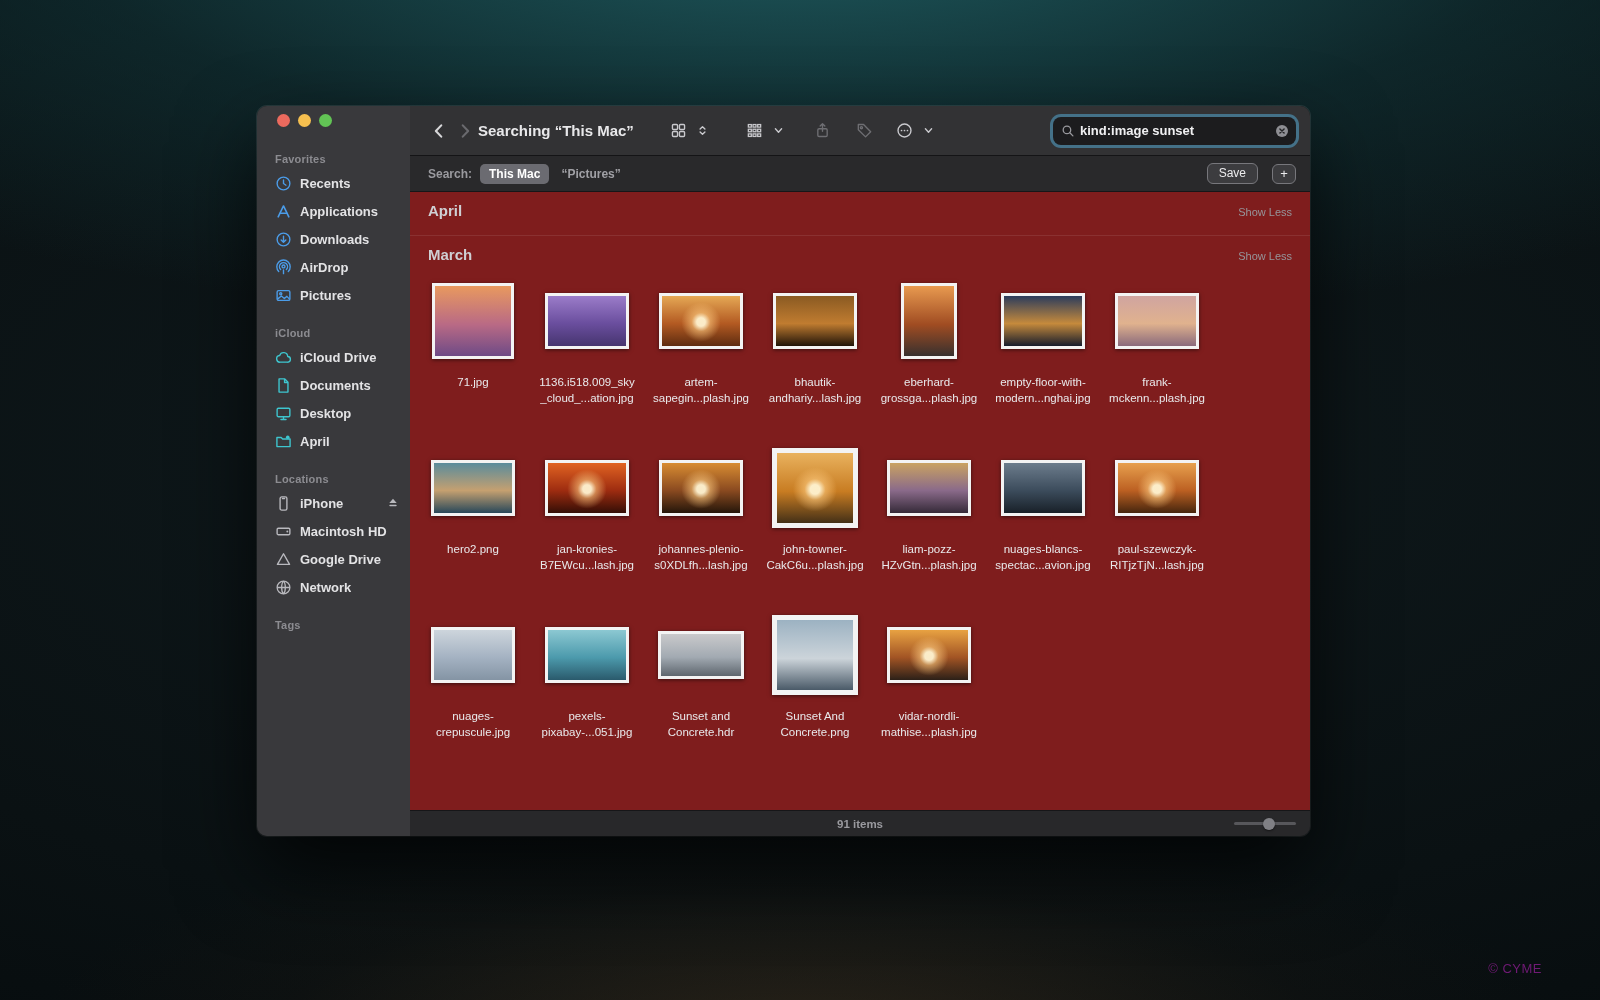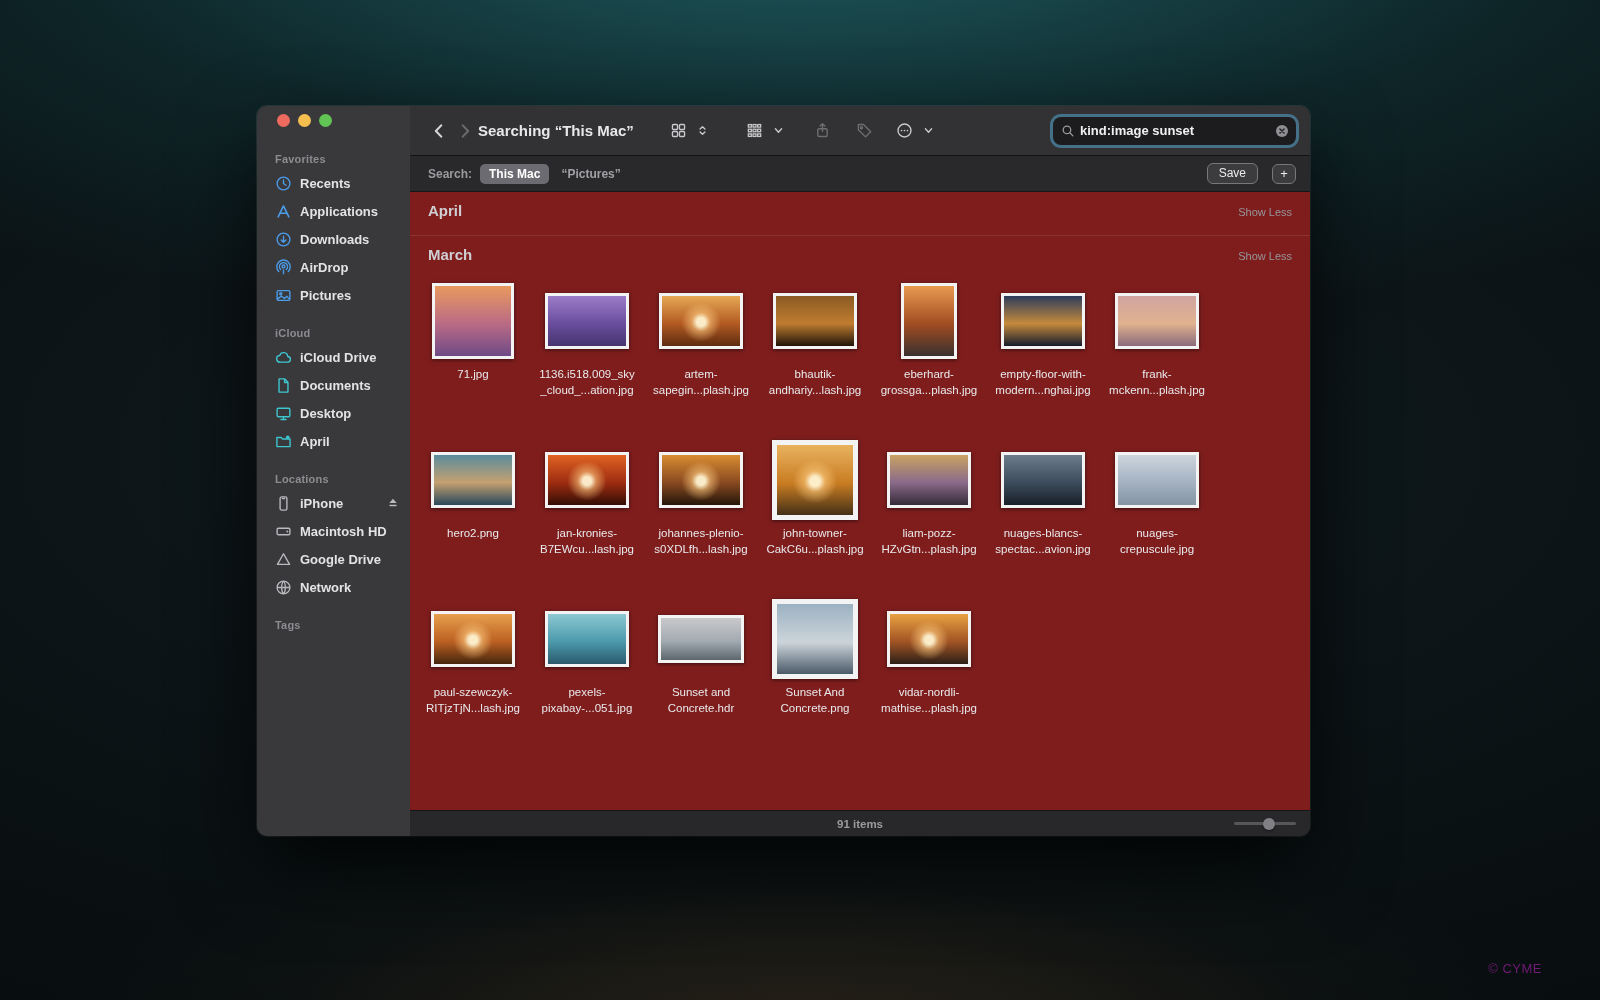--- a/index.html
+++ b/index.html
@@ -77,21 +77,21 @@
   .grid { display:flex; flex-wrap:wrap; width:812px; margin:12px 0 0 6px; }
   .cell { width:114px; margin-bottom:36px; display:flex; flex-direction:column; align-items:center; }
   .thumb-box { height:92px; display:flex; align-items:center; justify-content:center; }
   .frame { background:#f3f3f3; padding:3px; box-shadow:0 1px 4px rgba(0,0,0,.55); }
   .frame.thick { padding:5px; }
   .ph { display:block; }
   .sh-landscape { width:78px; height:50px; }
   .sh-portrait  { width:50px; height:70px; }
   .sh-square    { width:76px; height:70px; }
   .sh-wide      { width:80px; height:42px; }
-  .fname { font-size:11.5px; line-height:15.5px; color:#e9e9eb; text-align:center; white-space:pre-line; max-width:112px; }
+  .fname { margin-top:8px; font-size:11.5px; line-height:15.5px; color:#e9e9eb; text-align:center; white-space:pre-line; max-width:112px; }
 
   
   .statusbar { height:26px; flex:0 0 26px; background:#28282a; border-top:1px solid #161618; display:flex; align-items:center; position:relative;font-weight:bold; }
   .status-count { position:absolute; left:0; right:0; text-align:center; font-size:11.5px; color:#9a9a9f; }
   .zoom-slider { position:absolute; right:14px; display:flex; align-items:center; width:62px; height:14px; }
   .zoom-track { width:100%; height:3px; border-radius:2px; background:#57575b; }
   .zoom-knob { position:absolute; left:46%; top:1px; width:12px; height:12px; border-radius:50%; background:#808085; box-shadow:0 1px 2px rgba(0,0,0,.5); }
 </style>
 </head>
 <body>
@@ -471,34 +471,34 @@
               <div class="frame">
                 <div class="ph sh-landscape" style="background: linear-gradient(rgb(108, 124, 140), rgb(60, 76, 92) 55%, rgb(24, 32, 40));"></div>
               </div>
             </div>
             <div class="fname">nuages-blancs-
 spectac...avion.jpg</div>
           </div>
           <div class="cell">
             <div class="thumb-box">
               <div class="frame">
+                <div class="ph sh-landscape" style="background: radial-gradient(circle at 50% 52%, rgba(255, 244, 210, 0.95) 0px, rgba(255, 244, 210, 0.95) 9%, rgba(255, 205, 130, 0.55) 20%, rgba(255, 180, 90, 0) 42%), linear-gradient(rgb(231, 160, 78), rgb(188, 96, 34) 55%, rgb(70, 38, 14));"></div>
+              </div>
+            </div>
+            <div class="fname">paul-szewczyk-
+RITjzTjN...lash.jpg</div>
+          </div>
+          <div class="cell">
+            <div class="thumb-box">
+              <div class="frame">
                 <div class="ph sh-landscape" style="background: linear-gradient(rgb(205, 213, 220), rgb(164, 178, 194) 55%, rgb(132, 148, 164));"></div>
               </div>
             </div>
             <div class="fname">nuages-
 crepuscule.jpg</div>
-          </div>
-          <div class="cell">
-            <div class="thumb-box">
-              <div class="frame">
-                <div class="ph sh-landscape" style="background: radial-gradient(circle at 50% 52%, rgba(255, 244, 210, 0.95) 0px, rgba(255, 244, 210, 0.95) 9%, rgba(255, 205, 130, 0.55) 20%, rgba(255, 180, 90, 0) 42%), linear-gradient(rgb(231, 160, 78), rgb(188, 96, 34) 55%, rgb(70, 38, 14));"></div>
-              </div>
-            </div>
-            <div class="fname">paul-szewczyk-
-RITjzTjN...lash.jpg</div>
           </div>
           <div class="cell">
             <div class="thumb-box">
               <div class="frame">
                 <div class="ph sh-landscape" style="background: linear-gradient(rgb(140, 200, 210), rgb(76, 154, 172) 55%, rgb(42, 90, 108));"></div>
               </div>
             </div>
             <div class="fname">pexels-
 pixabay-...051.jpg</div>
           </div>

